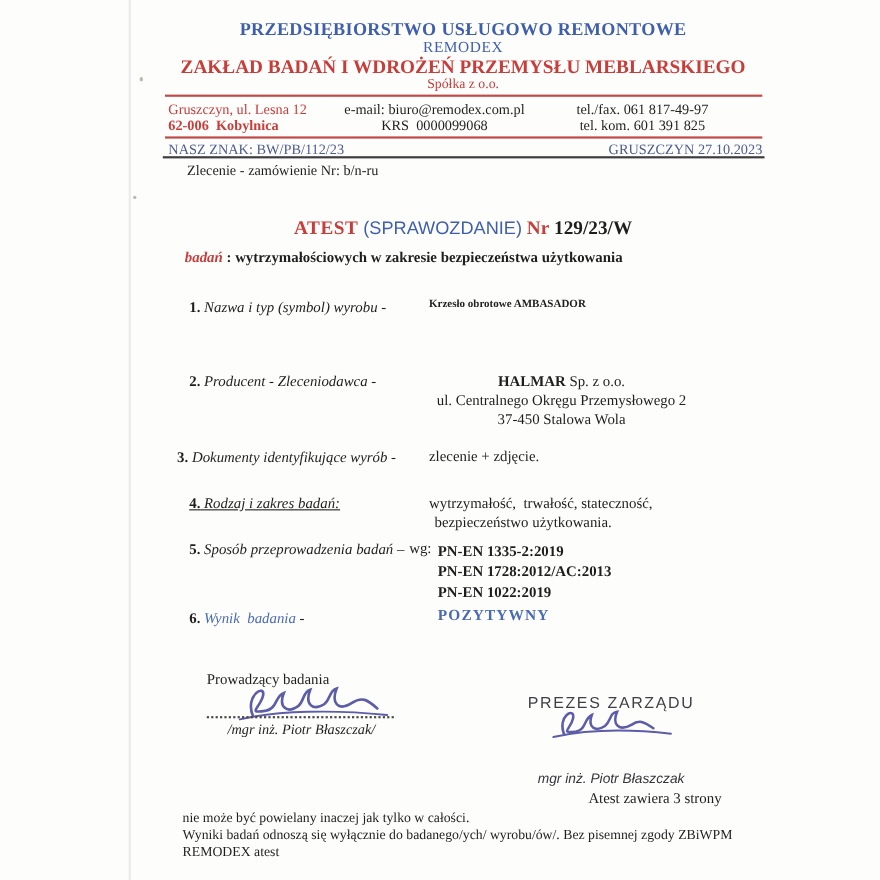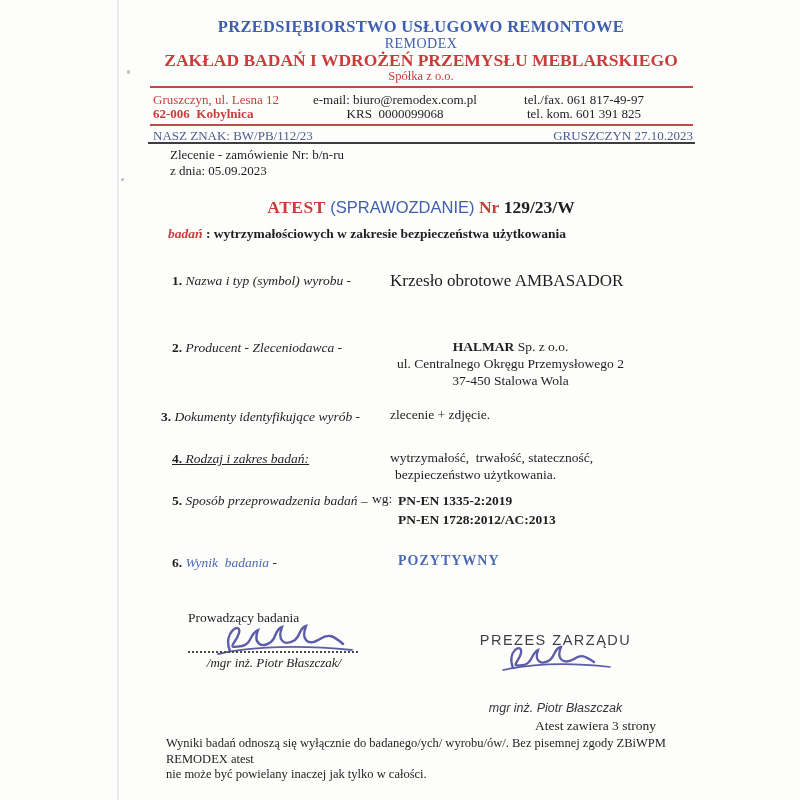--- a/index.html
+++ b/index.html
@@ -12,21 +12,21 @@
   .center-col{left:150px;width:542px;text-align:center;}
   .blue{color:#3f5fae;}
   .red{color:#c83d3a;}
   .refblue{color:#4c5c8e;}
   .resultblue{color:#4a6ab4;}
   .pre{white-space:pre-wrap;}
   .hline{height:2px;background:#c04a48;left:150px;width:543px;}
   .darkline{height:2px;background:#3d3d40;left:148px;width:547px;}
   .itemlabel{font-style:italic;font-size:13.5px;}
   .itemlabel b{font-style:normal;}
-  .itemvalue{font-weight:normal;font-size:17px;}
+  .itemvalue{font-weight:bold;font-size:10px;}
   .sig-svg{stroke:#5c5ca8;fill:none;stroke-linecap:round;}
   .dotline{border-bottom:2px dotted #4a4a4a;}
   .sans{font-family:"Liberation Sans", sans-serif;}
   .foldline{left:117px;top:0;width:2px;height:800px;background:#ebebed;}
   .speck{background:#b9b9bc;border-radius:50%;}
 </style>
 </head>
 <body>
 
 <div class="abs foldline"></div>
@@ -55,21 +55,20 @@
 
 <div class="abs hline" style="top:124px;"></div>
 
 <div class="abs refblue" style="left:153px;top:128px;font-size:13px;">NASZ ZNAK: BW/PB/112/23</div>
 <div class="abs refblue" style="left:495px;top:128px;width:198px;text-align:right;font-size:13px;">GRUSZCZYN 27.10.2023</div>
 
 <div class="abs darkline" style="top:142px;"></div>
 
 <div class="abs" style="left:170px;top:147px;font-size:13px;line-height:15.5px;">
   <div>Zlecenie - zamówienie Nr: b/n-ru</div>
-  <div>z dnia: 05.09.2023</div>
 </div>
 
 <div class="abs center-col" style="top:197px;font-size:17.5px;">
   <span class="red" style="font-weight:bold;letter-spacing:0.5px;margin-top:23px;">ATEST</span>
   <span class="blue sans" style="font-size:16.5px;">(SPRAWOZDANIE)</span>
   <span class="red" style="font-weight:bold;">Nr</span>
   <span style="font-weight:bold;">129/23/W</span>
 </div>
 
 <div class="abs" style="left:168px;top:226px;font-size:13.5px;">
@@ -103,20 +102,21 @@
   <div style="padding-left:5px;">bezpieczeństwo użytkowania.</div>
 </div>
 
 <div class="abs" style="left:172px;top:491px;">
   <span class="itemlabel"><b>5.</b> <span>Sposób przeprowadzenia badań –</span></span>
 </div>
 <div class="abs" style="left:372px;top:491px;font-size:13.5px;">wg:</div>
 <div class="abs" style="left:398px;top:491px;font-size:13.5px;font-weight:bold;line-height:19px;">
   <div>PN-EN 1335-2:2019</div>
   <div>PN-EN 1728:2012/AC:2013</div>
+  <div>PN-EN 1022:2019</div>
 </div>
 
 <div class="abs" style="left:172px;top:553px;">
   <span class="itemlabel"><b>6.</b> <span class="resultblue pre">Wynik  badania </span><span style="font-style:normal;">-</span></span>
 </div>
 <div class="abs resultblue" style="left:398px;top:553px;font-size:14px;font-weight:bold;letter-spacing:1px;">POZYTYWNY</div>
 
 <div class="abs" style="left:188px;top:610px;width:172px;font-size:13.5px;">
   <div>Prowadzący badania</div>
 </div>
@@ -129,15 +129,15 @@
 
 <div class="abs sans" style="left:448px;top:632px;width:215px;text-align:center;font-size:14.5px;letter-spacing:1.5px;color:#3f3f46;">PREZES  ZARZĄDU</div>
 <svg class="abs" style="left:495px;top:640px;" width="120" height="34" viewBox="0 0 120 34">
   <path class="sig-svg" stroke-width="2.3" d="M18,28 C11,11 28,2 26,13 C24,23 13,27 29,25 C38,23 36,13 43,10 C39,21 46,26 55,20 C61,15 59,8 66,7 C61,19 68,25 79,19 C86,14 90,16 99,22"></path>
   <path class="sig-svg" stroke-width="1.7" d="M8,30 C40,23 80,23 115,27"></path>
 </svg>
 <div class="abs sans" style="left:448px;top:701px;width:215px;text-align:center;font-size:12.5px;font-style:italic;color:#35353c;">mgr inż. Piotr Błaszczak</div>
 
 <div class="abs" style="left:400px;top:718px;width:256px;text-align:right;font-size:13.5px;">Atest zawiera 3 strony</div>
 <div class="abs" style="left:166px;top:736px;width:534px;font-size:12.5px;line-height:15.5px;">
+  <div>nie może być powielany inaczej jak tylko w całości.</div>
   <div>Wyniki badań odnoszą się wyłącznie do badanego/ych/ wyrobu/ów/. Bez pisemnej zgody ZBiWPM REMODEX atest</div>
-  <div>nie może być powielany inaczej jak tylko w całości.</div>
 </div>
 
 </body></html>

